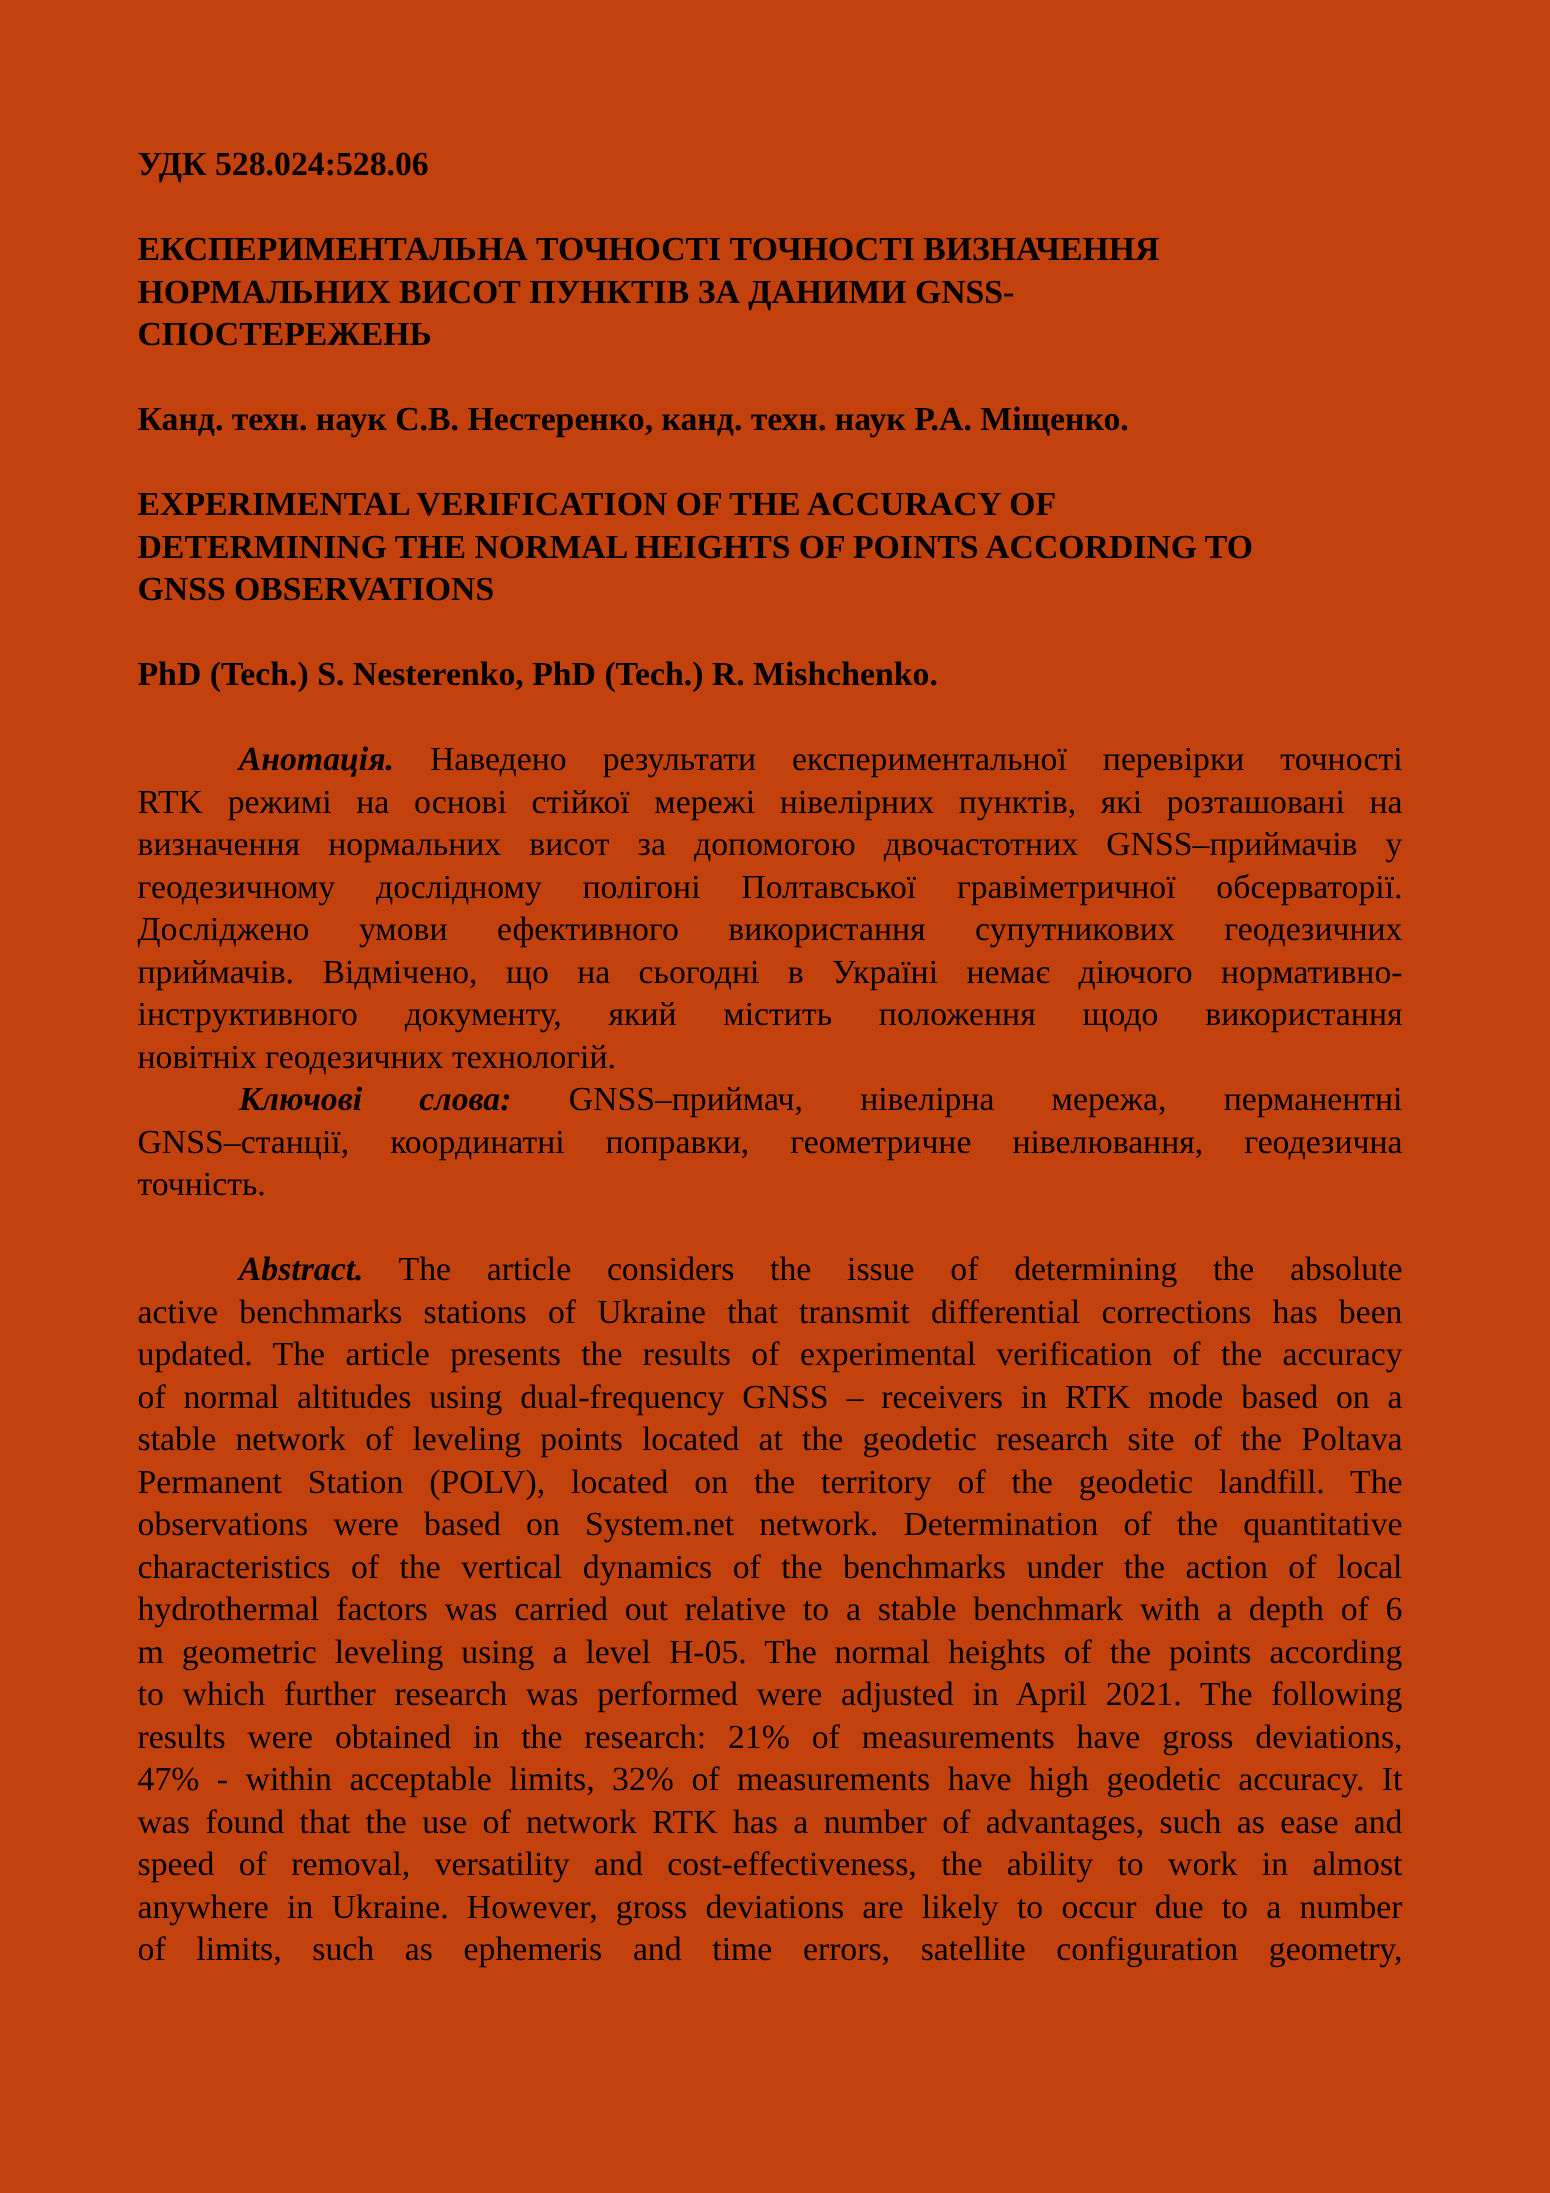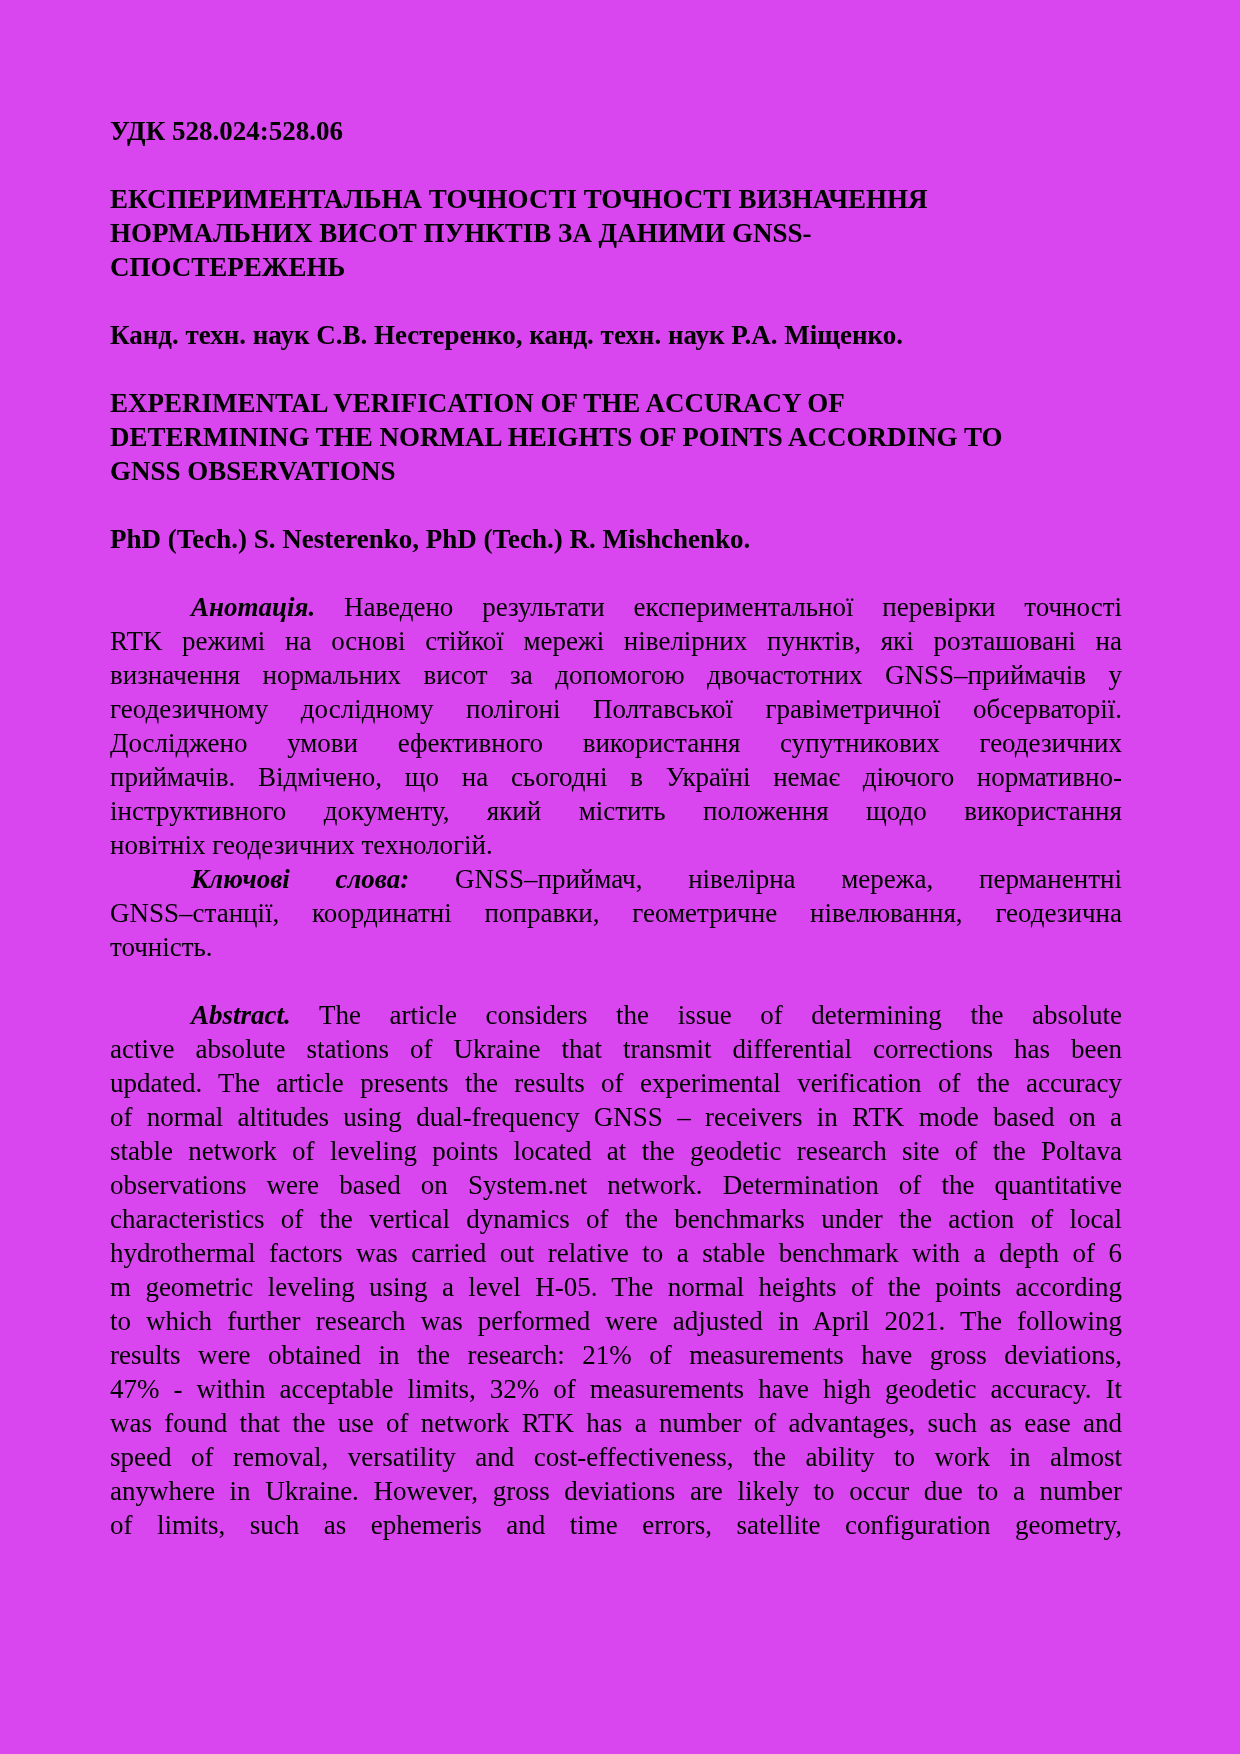--- a/index.html
+++ b/index.html
@@ -1,20 +1,20 @@
 <!DOCTYPE html>
 <html><head>
 <meta charset="utf-8">
 <style>
   html, body { margin: 0; padding: 0; background: #ffffff; }
   .page {
     position: relative;
     width: 1240px;
     height: 1754px;
-    background: #d946ef;
+    background: #c2410c;
     box-sizing: border-box;
     padding: 114px 118px 0 110px;
     font-family: "Liberation Serif", "DejaVu Serif", serif;
     font-size: 27px;
     line-height: 34px;
     color: #000000;
     overflow: hidden;
   }
   .h { margin: 0 0 34px 0; font-weight: bold; white-space: nowrap; }
   .block { margin: 0 0 34px 0; }
@@ -59,24 +59,25 @@
       <div class="line">інструктивного документу, який містить положення щодо використання</div>
       <div class="line left">новітніх геодезичних технологій.</div>
     </div>
   <div class="para" id="para-keywords">
       <div class="line indent"><span class="lead">Ключові слова:</span> <span>GNSS–приймач, нівелірна мережа, перманентні</span></div>
       <div class="line">GNSS–станції, координатні поправки, геометричне нівелювання, геодезична</div>
       <div class="line left">точність.</div>
     </div>
   <div class="para gap-top" id="para-abstract">
       <div class="line indent"><span class="lead">Abstract.</span> <span>The article considers the issue of determining the absolute</span></div>
-      <div class="line">active absolute stations of Ukraine that transmit differential corrections has been</div>
+      <div class="line">active benchmarks stations of Ukraine that transmit differential corrections has been</div>
       <div class="line">updated. The article presents the results of experimental verification of the accuracy</div>
       <div class="line">of normal altitudes using dual-frequency GNSS – receivers in RTK mode based on a</div>
       <div class="line">stable network of leveling points located at the geodetic research site of the Poltava</div>
+      <div class="line">Permanent Station (POLV), located on the territory of the geodetic landfill. The</div>
       <div class="line">observations were based on System.net network. Determination of the quantitative</div>
       <div class="line">characteristics of the vertical dynamics of the benchmarks under the action of local</div>
       <div class="line">hydrothermal factors was carried out relative to a stable benchmark with a depth of 6</div>
       <div class="line">m geometric leveling using a level H-05. The normal heights of the points according</div>
       <div class="line">to which further research was performed were adjusted in April 2021. The following</div>
       <div class="line">results were obtained in the research: 21% of measurements have gross deviations,</div>
       <div class="line">47% - within acceptable limits, 32% of measurements have high geodetic accuracy. It</div>
       <div class="line">was found that the use of network RTK has a number of advantages, such as ease and</div>
       <div class="line">speed of removal, versatility and cost-effectiveness, the ability to work in almost</div>
       <div class="line">anywhere in Ukraine. However, gross deviations are likely to occur due to a number</div>

